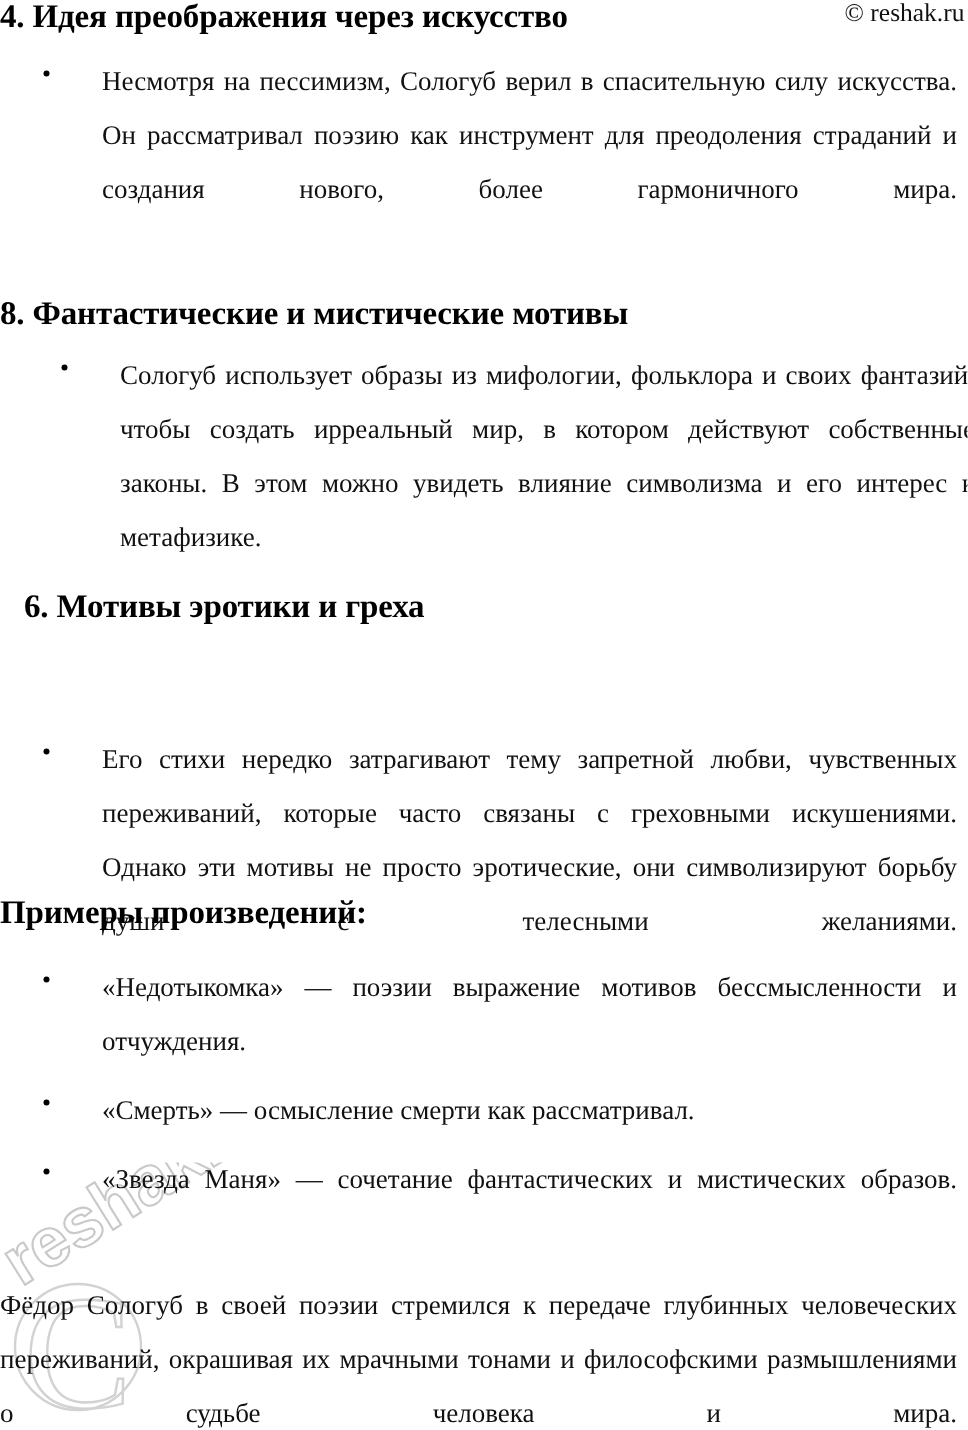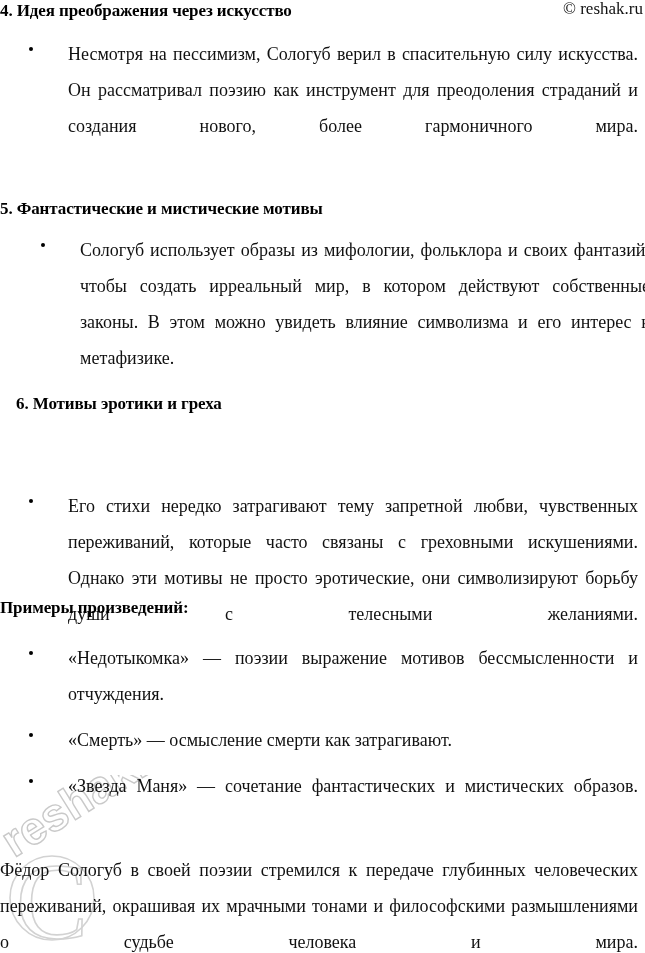--- a/index.html
+++ b/index.html
@@ -67,21 +67,21 @@
     font-family: "Liberation Serif", "DejaVu Serif", serif;
     font-size: 17px;
     line-height: 22px;
     color: #111111;
     white-space: nowrap;
     z-index: 3;
   }
   h2.heading {
     margin: 0;
     font-family: "Liberation Serif", "DejaVu Serif", serif;
-    font-size: 17px;
+    font-size: 22px;
     font-weight: bold;
     line-height: 22px;
     letter-spacing: -0.1px;
     color: #000;
   }
   .h-4  { position: absolute; left: 0; top: 0px; }
   .h-5  { position: absolute; left: 0; top: 198px; }
   .h-6  { position: absolute; left: 16px; top: 393px; }
   .h-ex { position: absolute; left: 0; top: 597px; }
 
@@ -166,21 +166,21 @@
 
     <h2 class="heading h-4">4. Идея преображения через искусство</h2>
 
     <div class="bullet-block b1">
       <div class="bullet-row">
         <span class="bullet-dot"></span>
         <span class="btext last-full">Несмотря на пессимизм, Сологуб верил в спасительную силу искусства. Он рассматривал поэзию как инструмент для преодоления страданий и создания нового, более гармоничного мира.</span>
       </div>
     </div>
 
-    <h2 class="heading h-5">5. Фантастические и мистические мотивы</h2>
+    <h2 class="heading h-5">8. Фантастические и мистические мотивы</h2>
 
     <div class="bullet-block b2">
       <div class="bullet-row">
         <span class="bullet-dot"></span>
         <span class="btext last-full">Сологуб использует образы из мифологии, фольклора и своих фантазий, чтобы создать ирреальный мир, в котором действуют собственные законы. В этом можно увидеть влияние символизма и его интерес к метафизике.</span>
       </div>
     </div>
 
     <h2 class="heading h-6">6. Мотивы эротики и греха</h2>
 
@@ -196,21 +196,21 @@
     <div class="bullet-block b4">
       <div class="bullet-row">
         <span class="bullet-dot"></span>
         <span class="btext">«Недотыкомка» — поэзии выражение мотивов бессмысленности и отчуждения.</span>
       </div>
     </div>
 
     <div class="bullet-block b5">
       <div class="bullet-row">
         <span class="bullet-dot"></span>
-        <span class="btext">«Смерть» — осмысление смерти как затрагивают.</span>
+        <span class="btext">«Смерть» — осмысление смерти как рассматривал.</span>
       </div>
     </div>
 
     <div class="bullet-block b6">
       <div class="bullet-row">
         <span class="bullet-dot"></span>
         <span class="btext last-full">«Звезда Маня» — сочетание фантастических и мистических образов.</span>
       </div>
     </div>
 

